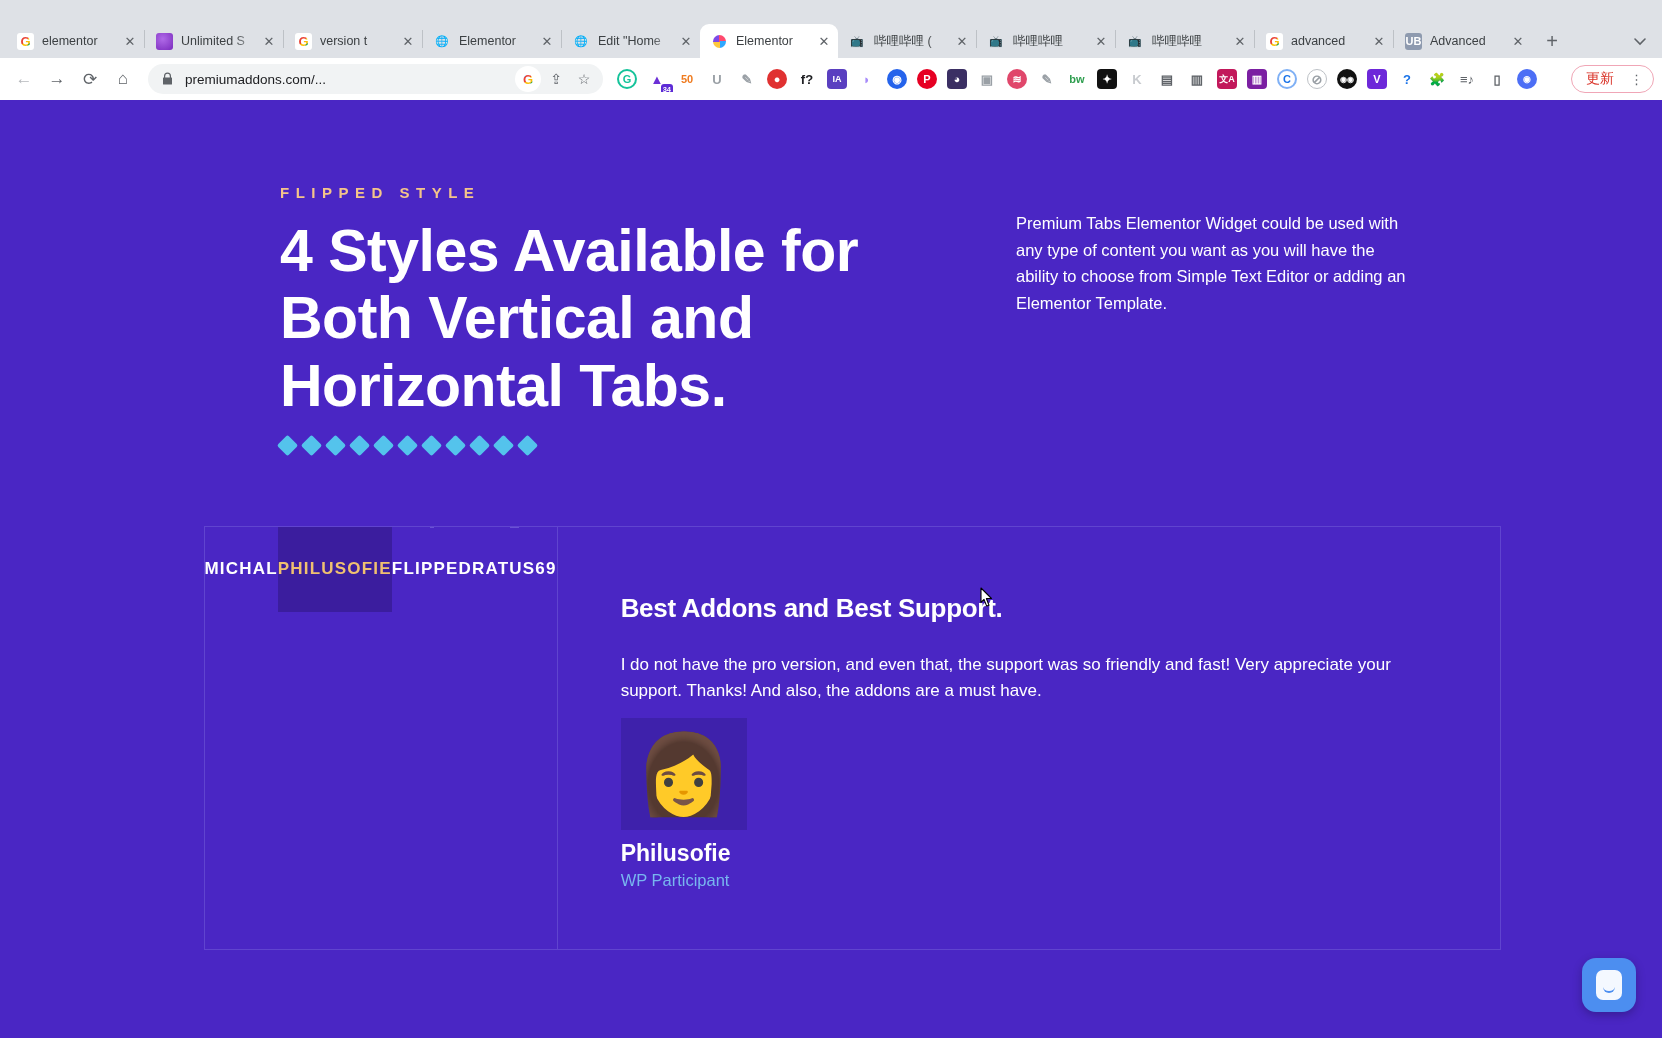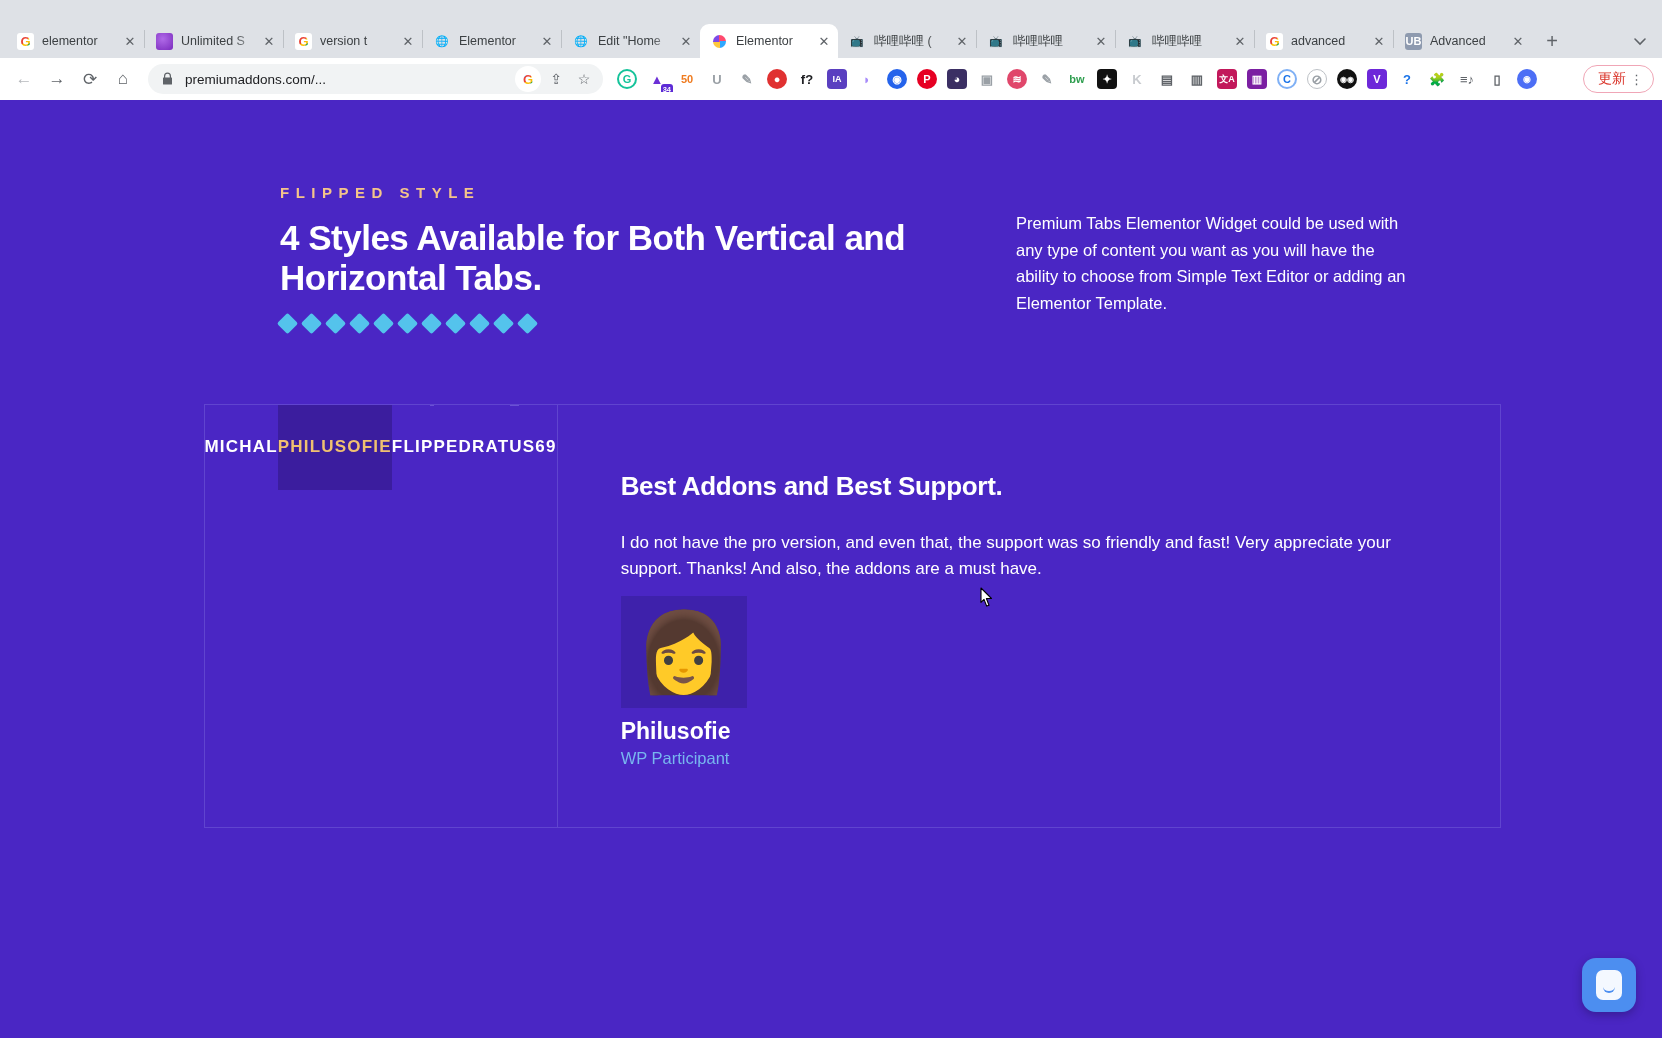--- a/index.html
+++ b/index.html
@@ -185,21 +185,21 @@
   #update-btn {
     flex: 0 0 auto;
     height: 28px;
     border: 1px solid #f0a6b6;
     border-radius: 14px;
     color: #d93025;
     font-size: 14px;
     display: flex; align-items: center;
     padding: 0 10px 0 14px;
     margin-left: 4px;
-    gap: 4px;
+    gap: 16px;
     cursor: pointer;
     white-space: nowrap;
   }
   #update-btn .kebab { font-size: 13px; color: #5f6368; letter-spacing: 0; }
 
   
   #page {
     background: #4a26c4;
     height: 934px;
     position: relative;
@@ -215,21 +215,21 @@
   #hero-left { width: 790px; padding-left: 78px; }
   #eyebrow {
     color: #f4c48a;
     font-size: 15px;
     font-weight: bold;
     letter-spacing: 6.5px;
     margin-bottom: 17px;
   }
   #hero-title {
     color: #ffffff;
-    font-size: 35px;
+    font-size: 59px;
     line-height: 1.14;
     font-weight: bold;
     letter-spacing: -0.5px;
     max-width: 700px;
   }
   #diamond-row {
     margin-top: 18px;
     display: flex;
     gap: 9px;
   }

